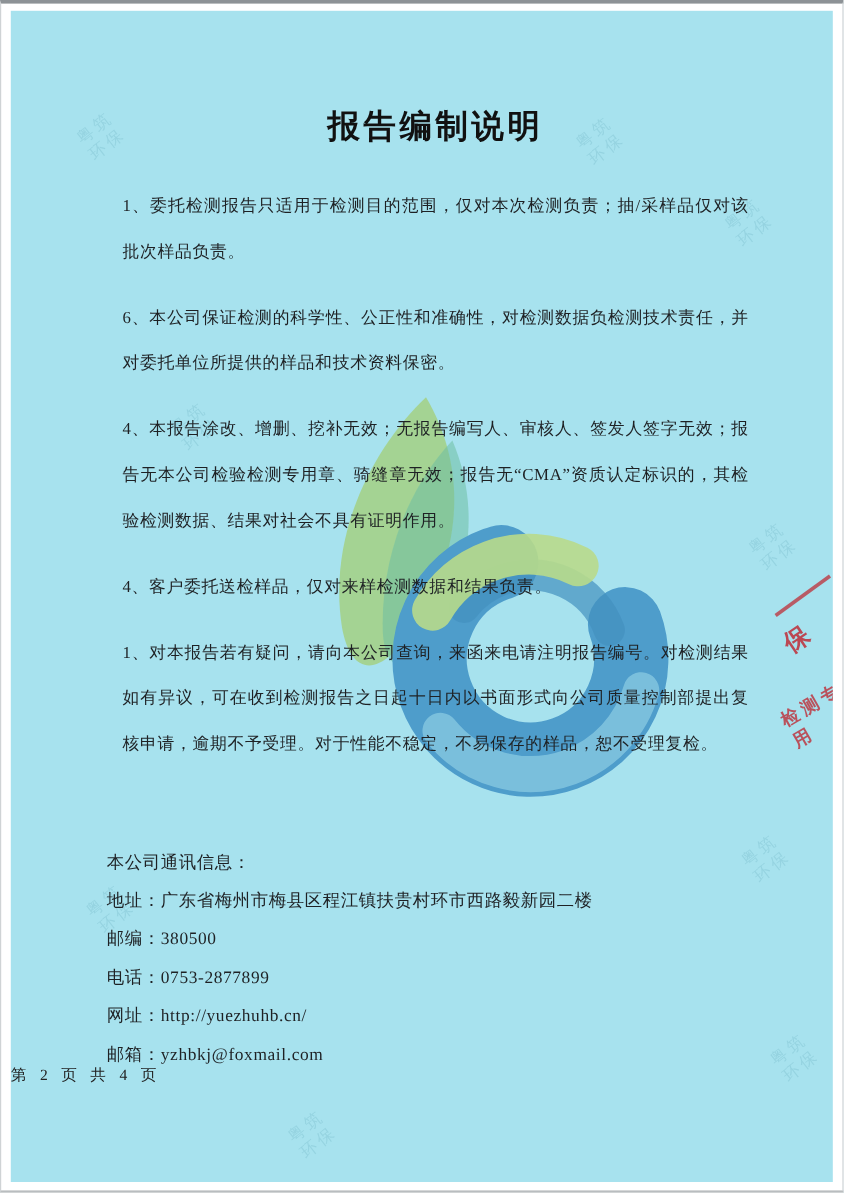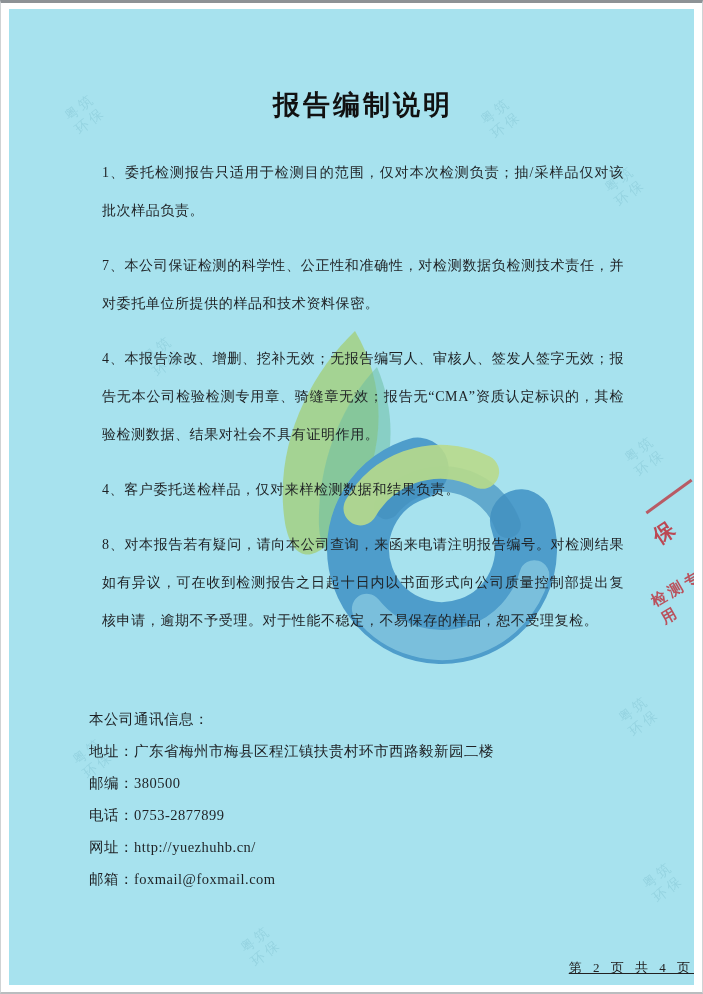--- a/index.html
+++ b/index.html
@@ -43,22 +43,22 @@
     margin:78px 0 31px 0;text-align:center;font-size:27px;font-weight:bold;
     letter-spacing:3px;color:#111;
   }
   .item{
     margin:17px;font-size:14px;line-height:38px;letter-spacing:0.6px;
     text-align:justify;
   }
   .contact{margin-top:65px;}
   .contact p{margin:4px;font-size:14.5px;line-height:28px;letter-spacing:0.5px;}
   .footer{
-    position:absolute;left:0;top:950px;width:100%;text-align:right;
-    font-size:13px;letter-spacing:4px;color:#222;text-decoration:underline;
+    position:absolute;left:0;top:878px;width:100%;text-align:left;
+    font-size:13px;letter-spacing:4px;color:#222;
   }
 </style>
 </head>
 <body>
 
 <div class="sheet">
   <div class="page">
 
     <svg class="logo-wm" width="350" height="375" viewBox="0 0 350 375">
 
@@ -85,30 +85,30 @@
     <div class="wm" style="left:630px;top:856px">粤筑环保</div>
 
     <div class="stamp-line"></div>
     <div class="stamp-a">保</div>
     <div class="stamp-b">检测专用</div>
 
     <div class="content">
       <div class="title">报告编制说明</div>
 
       <p class="item">1、委托检测报告只适用于检测目的范围，仅对本次检测负责；抽/采样品仅对该批次样品负责。</p>
-      <p class="item">7、本公司保证检测的科学性、公正性和准确性，对检测数据负检测技术责任，并对委托单位所提供的样品和技术资料保密。</p>
+      <p class="item">6、本公司保证检测的科学性、公正性和准确性，对检测数据负检测技术责任，并对委托单位所提供的样品和技术资料保密。</p>
       <p class="item">4、本报告涂改、增删、挖补无效；无报告编写人、审核人、签发人签字无效；报告无本公司检验检测专用章、骑缝章无效；报告无“CMA”资质认定标识的，其检验检测数据、结果对社会不具有证明作用。</p>
       <p class="item">4、客户委托送检样品，仅对来样检测数据和结果负责。</p>
-      <p class="item">8、对本报告若有疑问，请向本公司查询，来函来电请注明报告编号。对检测结果如有异议，可在收到检测报告之日起十日内以书面形式向公司质量控制部提出复核申请，逾期不予受理。对于性能不稳定，不易保存的样品，恕不受理复检。</p>
+      <p class="item">1、对本报告若有疑问，请向本公司查询，来函来电请注明报告编号。对检测结果如有异议，可在收到检测报告之日起十日内以书面形式向公司质量控制部提出复核申请，逾期不予受理。对于性能不稳定，不易保存的样品，恕不受理复检。</p>
 
       <div class="contact">
         <p>本公司通讯信息：</p>
         <p>地址：广东省梅州市梅县区程江镇扶贵村环市西路毅新园二楼</p>
         <p>邮编：380500</p>
         <p>电话：0753-2877899</p>
         <p>网址：http://yuezhuhb.cn/</p>
-        <p>邮箱：foxmail@foxmail.com</p>
+        <p>邮箱：yzhbkj@foxmail.com</p>
       </div>
     </div>
 
     <div class="footer">第 2 页 共 4 页</div>
   </div>
 </div>
 
 </body></html>

